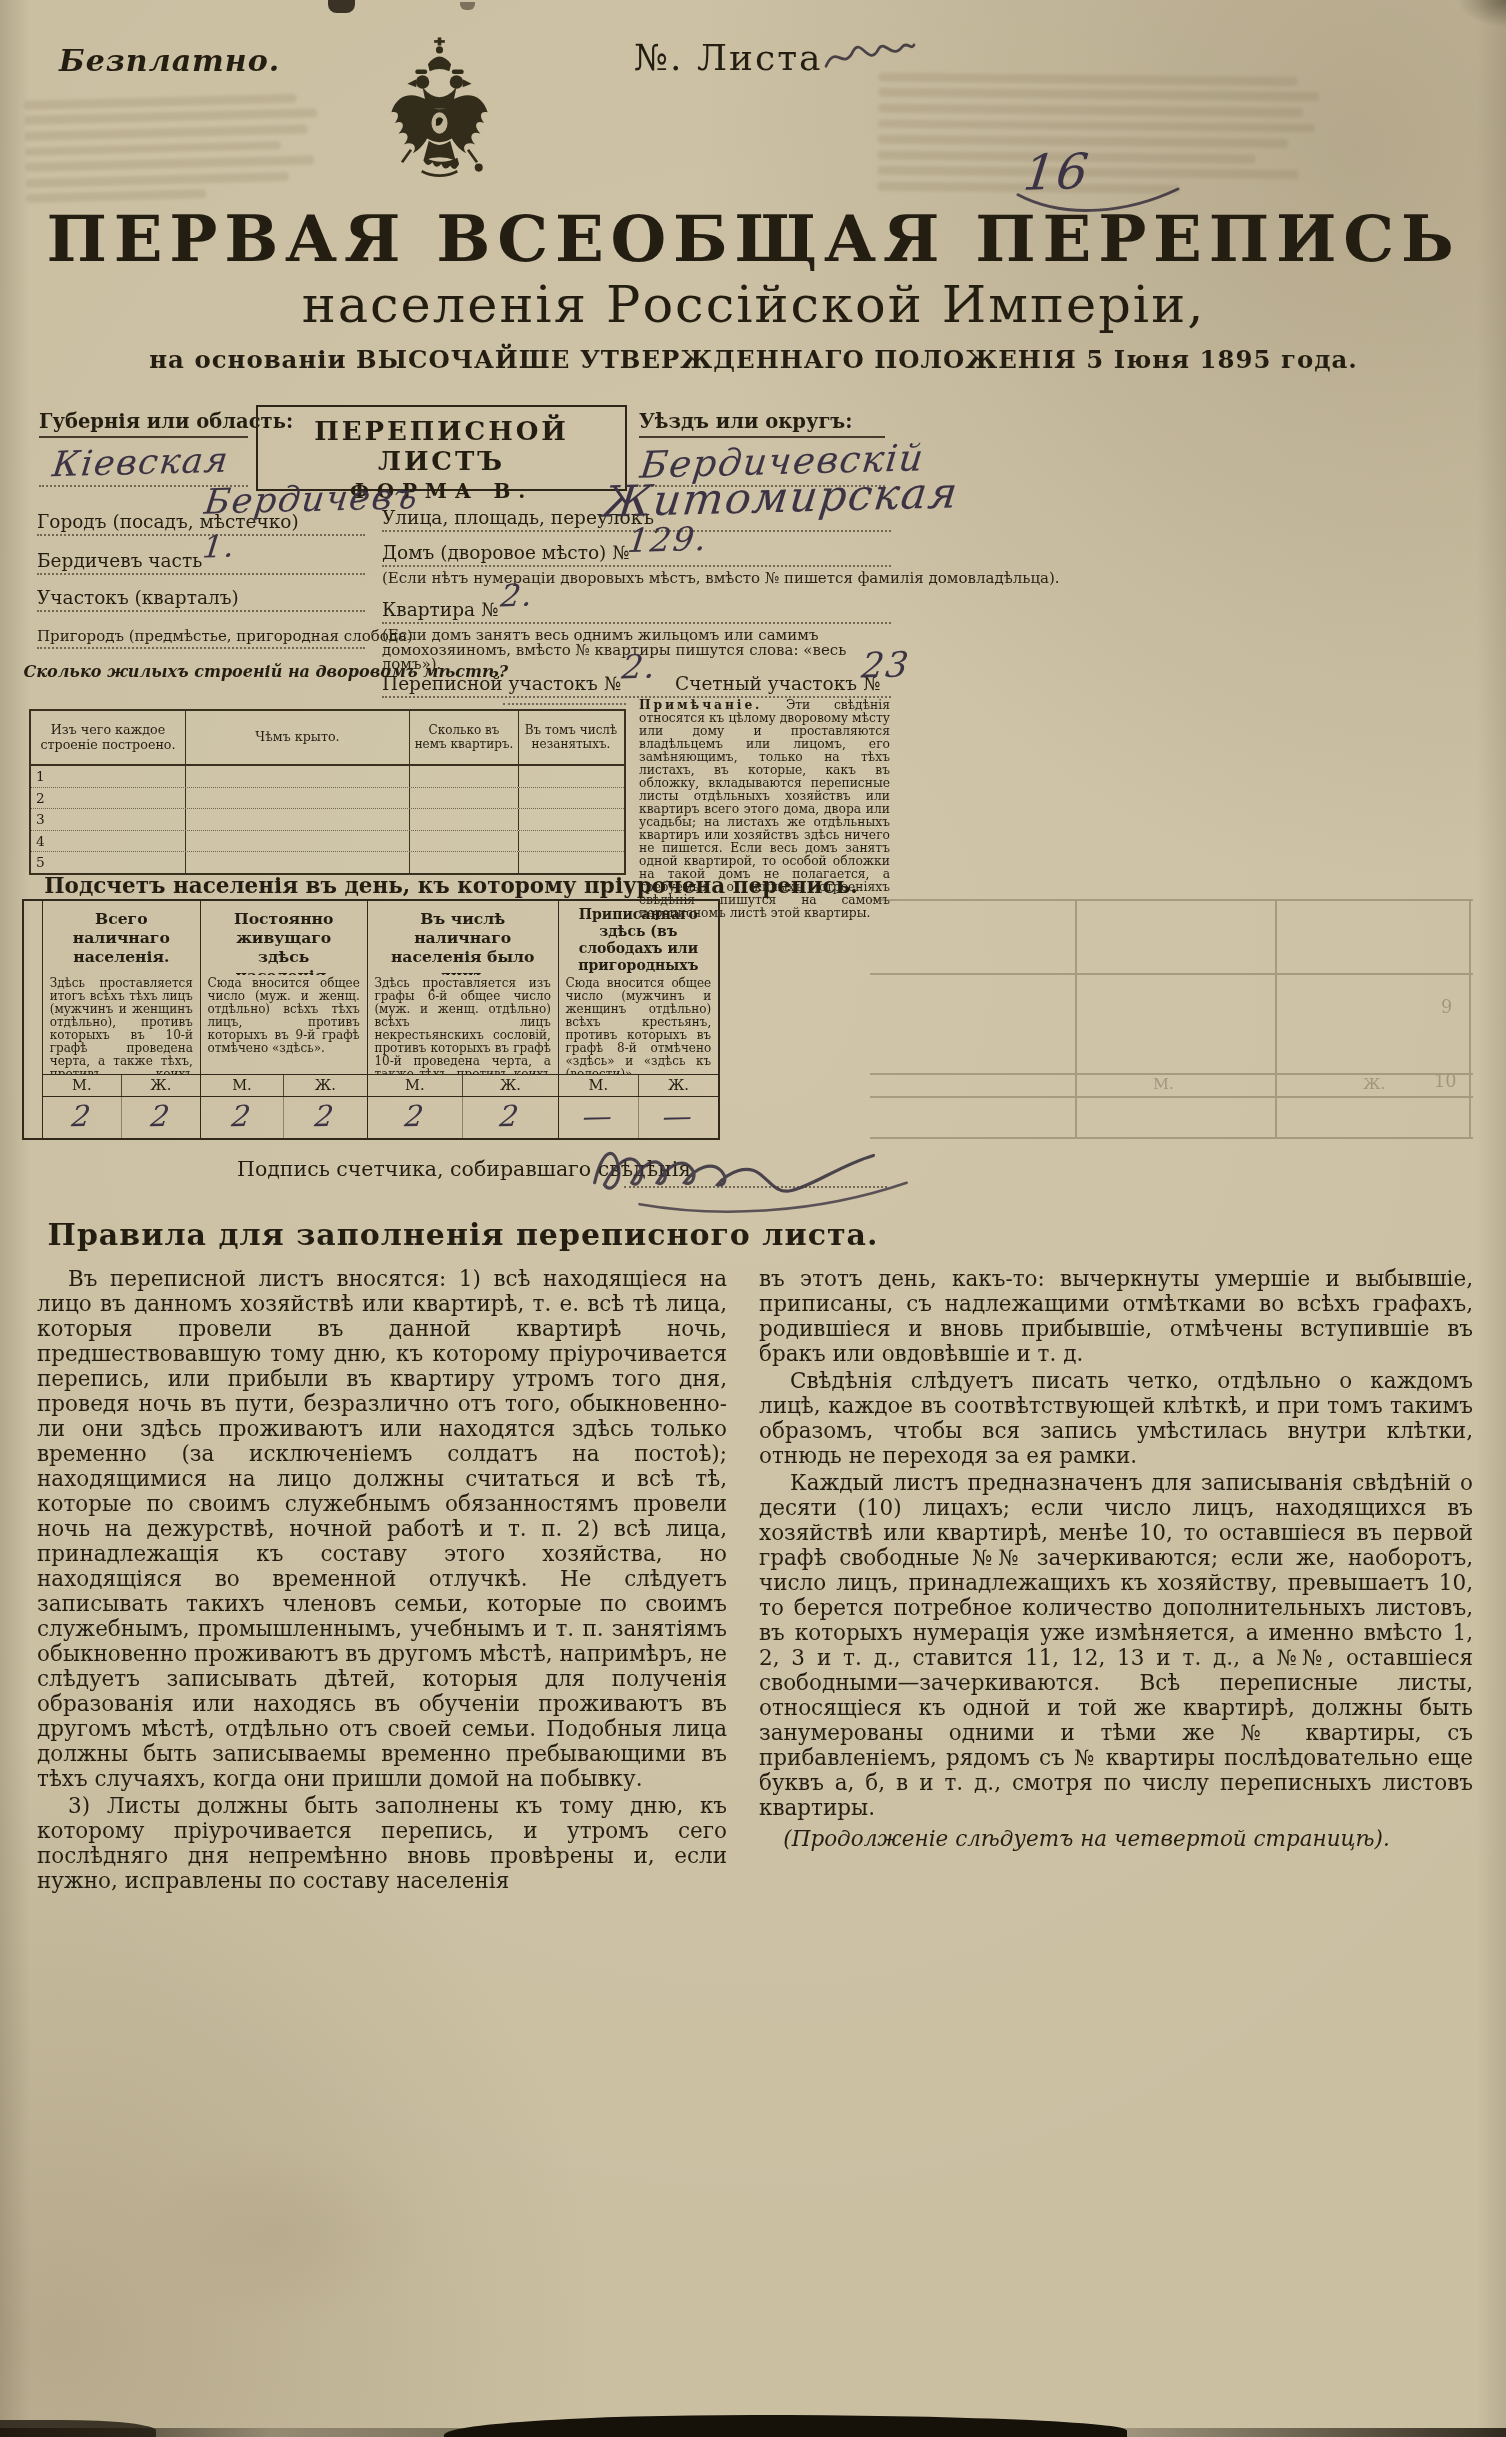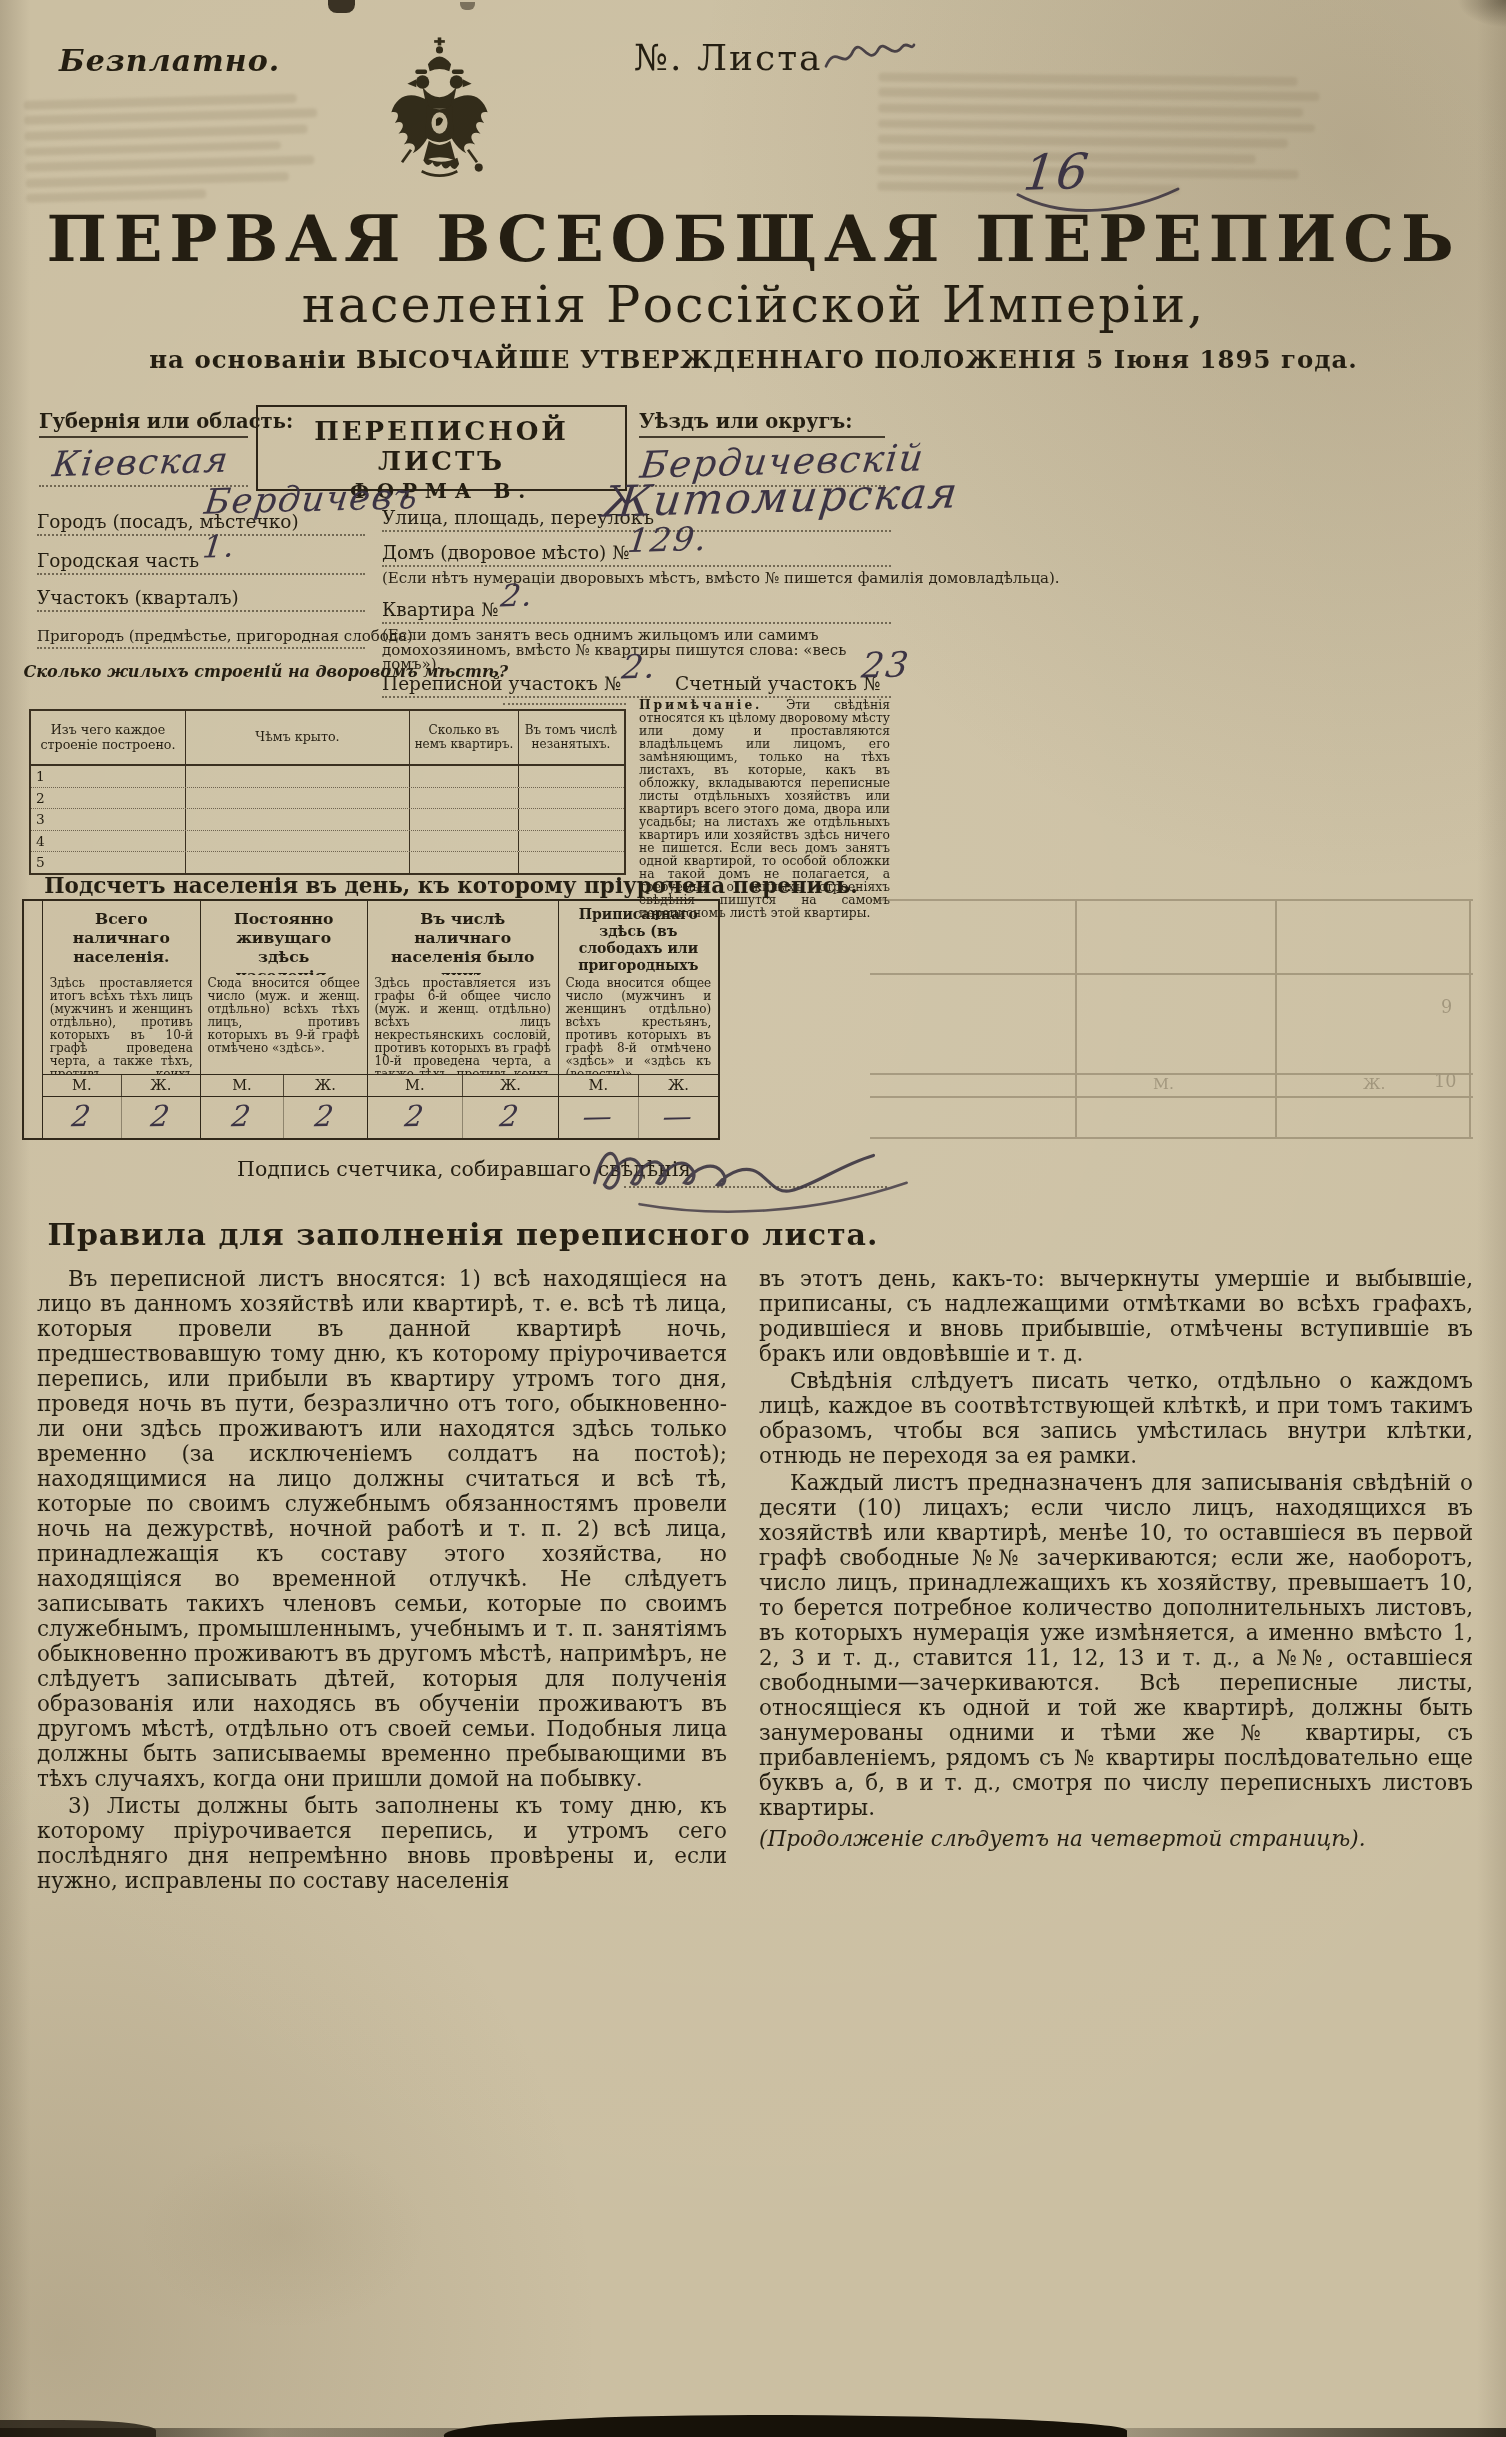--- a/index.html
+++ b/index.html
@@ -78,21 +78,21 @@
   
   .sig-label{left:237px;top:1157px;font-size:20.5px;white-space:nowrap;}
   .sig-dots{left:624px;top:1186px;width:263px;border-bottom:2px dotted rgba(52,43,28,.6);}
   
   .rules-heading{left:34px;top:1217px;width:858px;font-size:30px;font-weight:bold;text-align:center;letter-spacing:1px;}
   .rules-col{position:absolute;top:1266px;font-size:21.5px;line-height:25px;text-align:justify;}
   .rules-left{left:37px;width:690px;}
   .rules-right{left:759px;width:714px;}
   .rp{margin:0 0 2px 0;text-indent:31px;}
   .rp.noind{text-indent:0;}
-  .rp.fin{font-style:italic;text-align:left;padding-right:59px;margin-top:5.9px;}
+  .rp.fin{font-style:italic;text-align:center;padding-right:59px;margin-top:5.9px;}
   
   .top-mark1{left:328px;top:0;width:27px;height:12.7px;background:#2a2216;border-radius:0 0 8.8px 8.8px;opacity:.9;}
   .top-mark2{left:460px;top:2px;width:14.6px;height:7.8px;background:#2a2216;border-radius:0 0 5.9px 5.9px;opacity:.5;}
   .corner-tr{right:0;top:0;width:88px;height:39px;background:radial-gradient(80% 100% at 100% 0%, rgba(40,32,18,.45), transparent 70%);}
   .bottom-dark{left:444px;top:2415px;width:683px;height:22.4px;background:#171209;border-radius:45% 55% 0 0 / 90% 70% 0 0;}
   .bottom-strip{left:0;top:2428px;width:1507px;height:8.8px;
     background:linear-gradient(90deg, rgba(23,18,9,.85), rgba(23,18,9,.25) 18%, rgba(23,18,9,.6) 45%, rgba(23,18,9,.25) 75%, rgba(23,18,9,.85));}
   .corner-bl{left:0;top:2420px;width:156px;height:17.6px;background:rgba(30,24,14,.8);border-radius:0 60% 0 0;}
   .stain1{left:1053px;top:1414px;width:371px;height:488px;background:radial-gradient(50% 50% at 50% 50%, rgba(110,92,58,.10), transparent 70%);pointer-events:none;}
   .stain2{left:78px;top:2097px;width:410px;height:273px;background:radial-gradient(50% 50% at 50% 50%, rgba(110,92,58,.09), transparent 70%);pointer-events:none;}
@@ -192,21 +192,21 @@
     <div class="rval">
       <span class="hw" style="position:absolute;left:2px;top:2px;font-size:37px;">Бердичевскій</span>
     </div>
   </div>
 
   <div class="field dotted" style="left:37px;top:495px;width:328px;height:41px;">
     <span class="lbl">Городъ (посадъ, мѣстечко)</span>
     <span class="hw" style="position:absolute;left:168px;top:-15.6px;font-size:35px;">Бердичевъ</span>
   </div>
   <div class="field dotted" style="left:37px;top:540px;width:328px;height:35px;">
-    <span class="lbl">Городская часть</span>
+    <span class="lbl">Бердичевъ часть</span>
     <span class="hw" style="position:absolute;left:166px;top:-11.7px;font-size:31px;">1.</span>
   </div>
   <div class="field dotted" style="left:37px;top:579px;width:328px;height:33px;">
     <span class="lbl">Участокъ (кварталъ)</span>
   </div>
   <div class="field dotted" style="left:37px;top:616px;width:328px;height:33px;">
     <span class="lbl" style="font-size:15px;">Пригородъ (предмѣстье, пригородная слобода)</span>
   </div>
 
   <div class="field dotted" style="left:382px;top:493px;width:509px;height:39px;">

